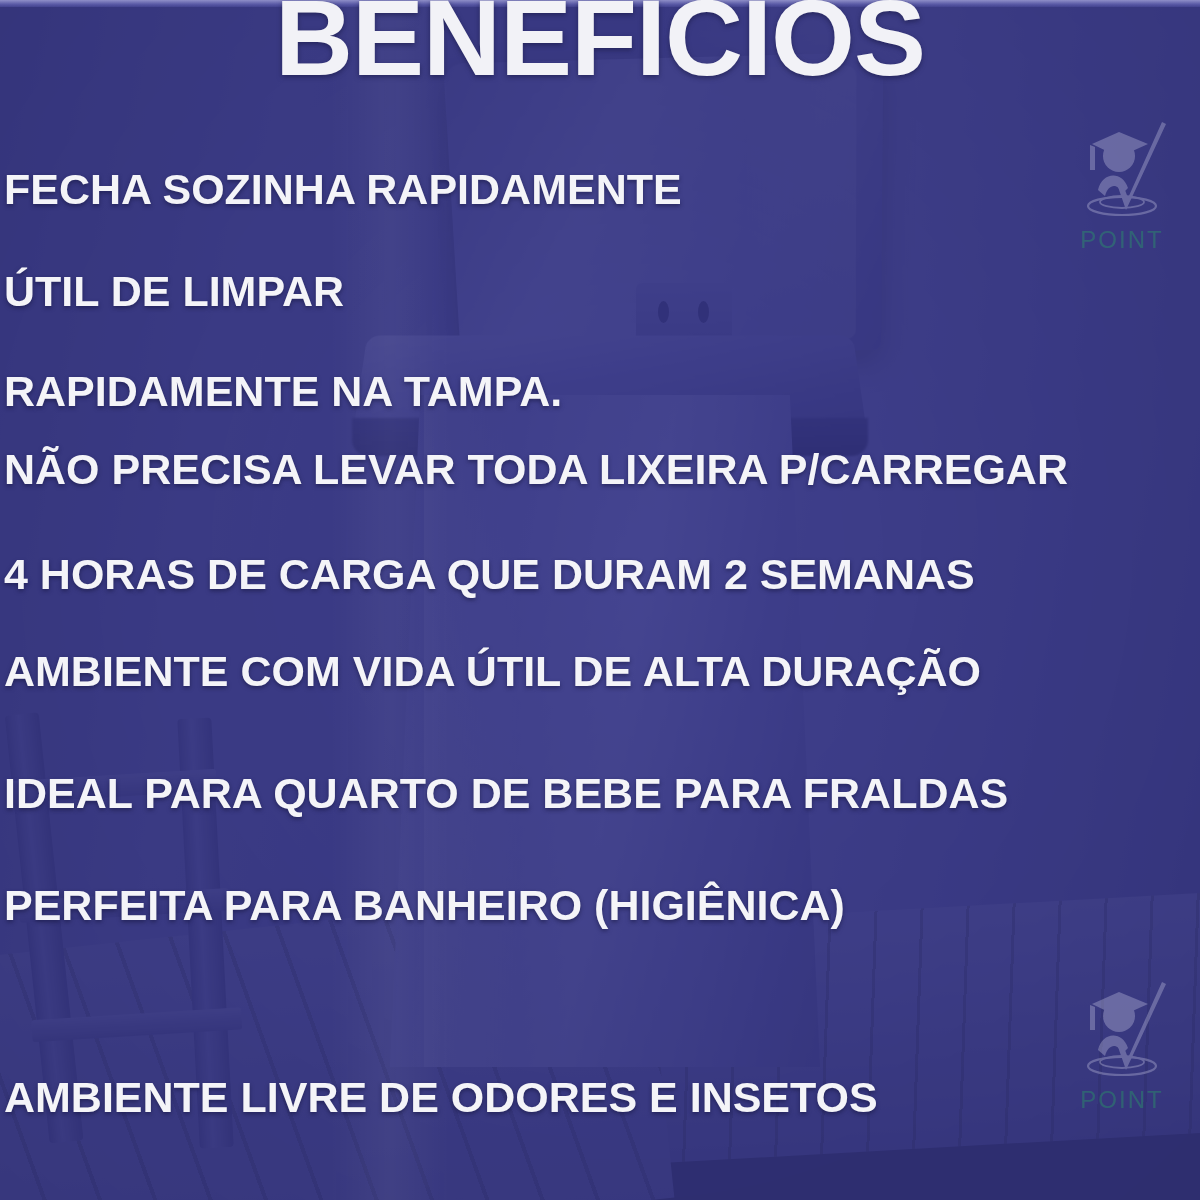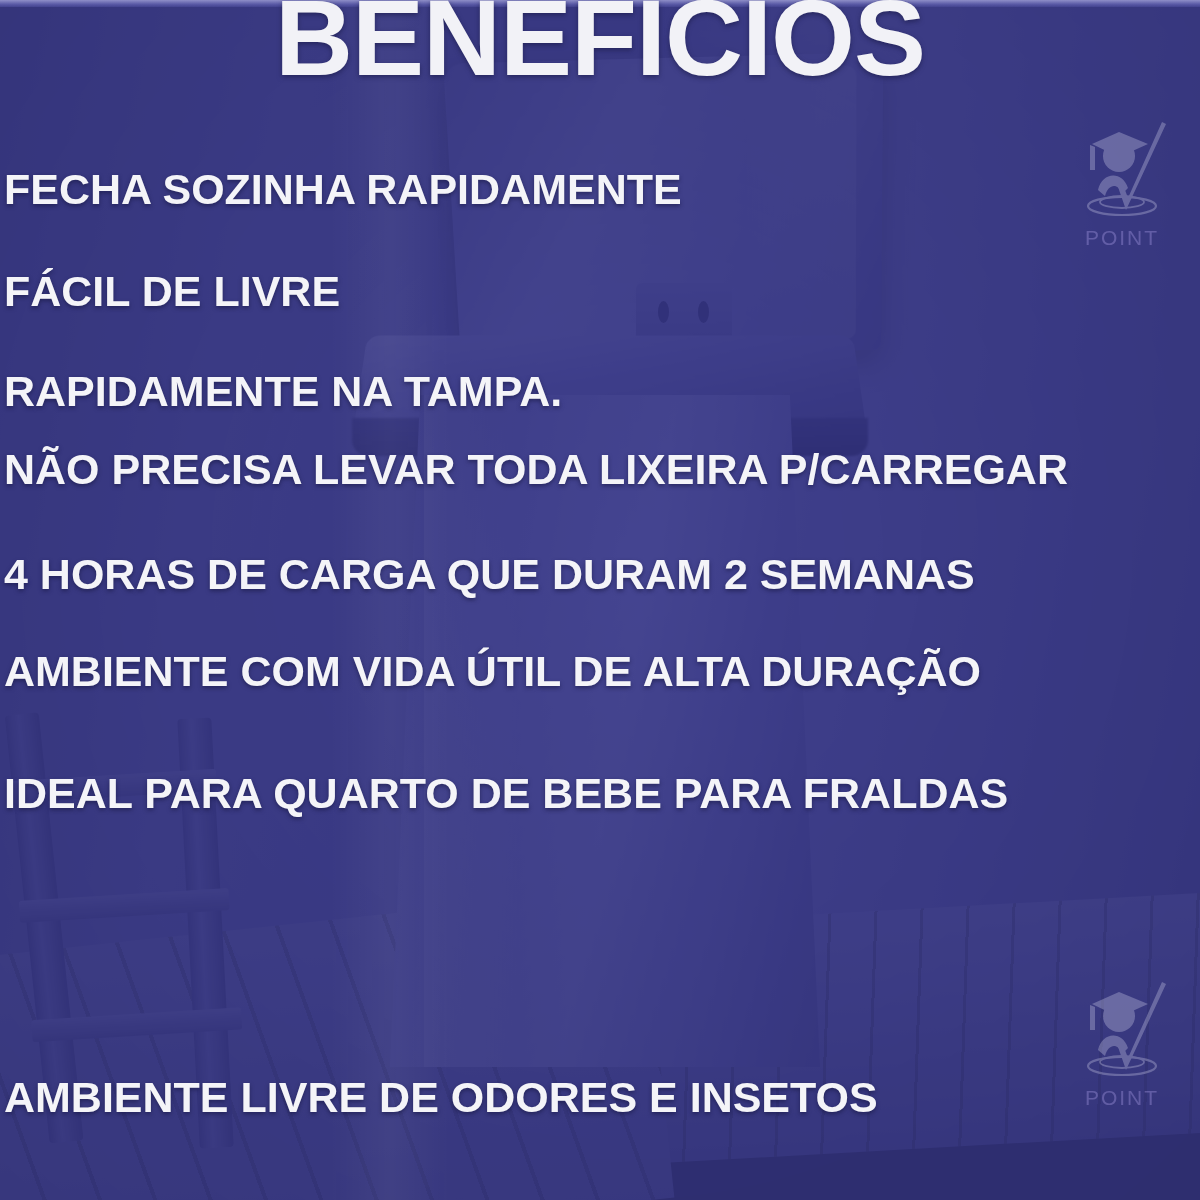--- a/index.html
+++ b/index.html
@@ -157,23 +157,23 @@
     opacity: .30;
     color: #ffffff;
     text-align: center;
     pointer-events: none;
   }
   .logo.top    { left: 1062px; top: 118px; }
   .logo.bottom { left: 1062px; top: 978px; }
   .logo svg { display: block; width: 120px; height: 112px; }
   .logo .wordmark {
     font-family: "Liberation Sans", sans-serif;
-    font-size: 21px;
+    font-size: 24px;
     letter-spacing: 2px;
-    color: #c4b5fd;
+    color: #22c55e;
     margin-top: -4px;
   }
 
   
   .title {
     position: absolute;
     left: 0; top: -16px;
     width: 1200px;
     text-align: center;
     font-family: "Liberation Sans", sans-serif;
@@ -257,21 +257,22 @@
       </g>
       <ellipse cx="60" cy="88" rx="34" ry="9" fill="none" stroke="#dcdcf2" stroke-width="2.2"></ellipse>
       <ellipse cx="60" cy="84" rx="22" ry="6" fill="none" stroke="#dcdcf2" stroke-width="1.8"></ellipse>
     </svg>
     <div class="wordmark">POINT</div>
   </div>
 
   <div class="title">BENEFÍCIOS</div>
 
   <div class="benefit" style="top:168px">FECHA SOZINHA  RAPIDAMENTE</div>
-  <div class="benefit" style="top:270px">FÁCIL DE LIVRE</div>
+  <div class="benefit" style="top:270px">ÚTIL DE LIMPAR</div>
   <div class="benefit" style="top:370px">RAPIDAMENTE NA TAMPA.</div>
   <div class="benefit" style="top:448px">NÃO PRECISA LEVAR TODA LIXEIRA P/CARREGAR</div>
   <div class="benefit" style="top:553px">4 HORAS DE CARGA QUE DURAM 2 SEMANAS</div>
   <div class="benefit" style="top:650px">AMBIENTE COM VIDA ÚTIL DE ALTA DURAÇÃO</div>
   <div class="benefit" style="top:772px">IDEAL PARA QUARTO DE BEBE PARA FRALDAS</div>
+  <div class="benefit" style="top:884px">PERFEITA PARA BANHEIRO (HIGIÊNICA)</div>
   <div class="benefit" style="top:1076px">AMBIENTE LIVRE DE ODORES E INSETOS</div>
 
 </div>
 
 </body></html>

